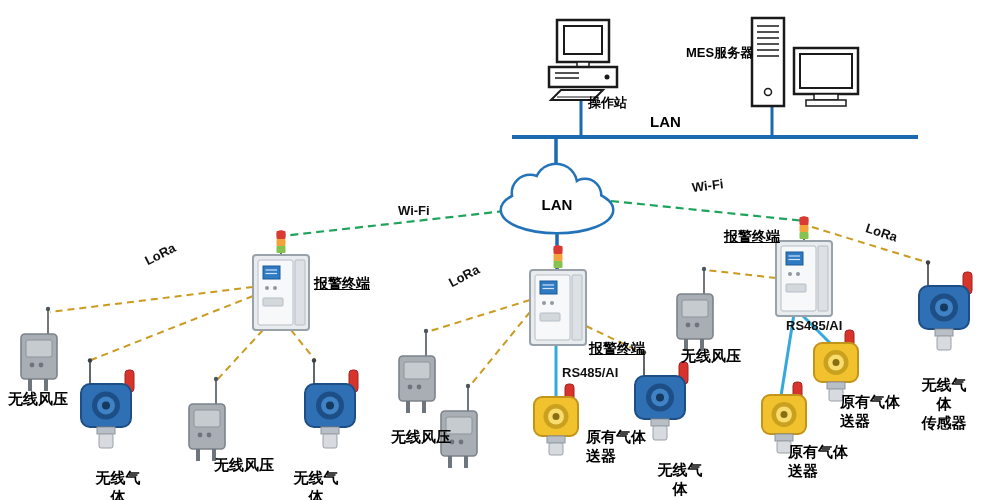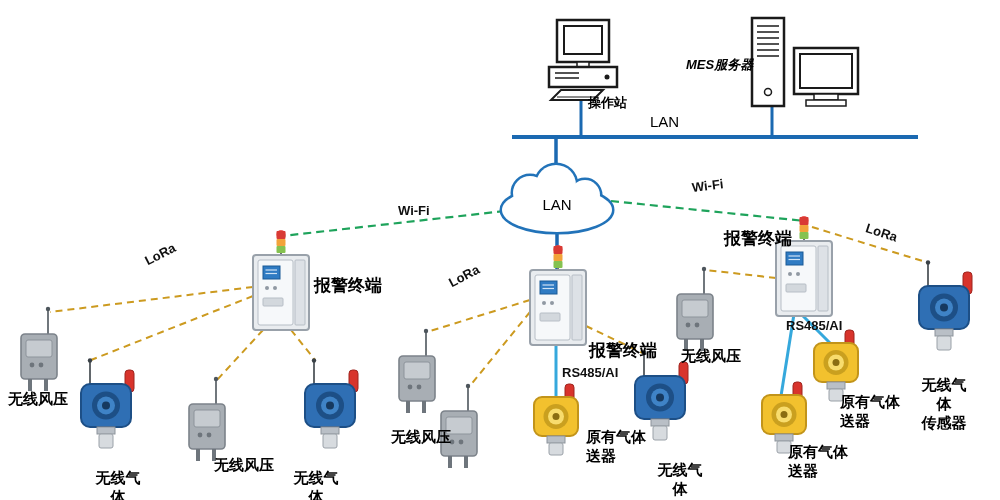--- a/index.html
+++ b/index.html
@@ -5,23 +5,23 @@
   * { margin:0; padding:0; box-sizing:border-box; }
   html,body { background:#fff; }
   body {
     width:1000px; height:500px;
     font-family:"Liberation Sans","DejaVu Sans",sans-serif;
   }
   .stage { position:relative; width:1000px; height:500px; background:#fff; overflow:hidden; }
   .stage > svg { position:absolute; left:0; top:0; }
   .label { position:absolute; color:#000; white-space:pre-line; line-height:1.25; }
   .lbl-device   { font-size:15px; font-weight:bold; }
-  .lbl-terminal { font-size:17px;   font-weight:bold; }
+  .lbl-terminal { font-size:14px;   font-weight:bold;text-decoration:underline; }
   .lbl-link     { font-size:13px;   font-weight:bold; color:#101010; }
-  .lbl-lan      { font-size:15px;   font-weight:normal; }
+  .lbl-lan      { font-size:15px;   font-weight:bold; }
   .lbl-top      { font-size:13px;   font-weight:bold; }
   .center { text-align:center; }
   .rot { transform-origin:left center; }
 </style>
 </head>
 <body>
 
 <div class="stage">
 
   <svg width="1000" height="500" viewBox="0 0 1000 500">
@@ -168,21 +168,21 @@
     <use href="#g-blue" x="304" y="358"></use>
     <use href="#g-blue" x="634" y="350"></use>
     <use href="#g-blue" x="918" y="260"></use>
 
     <use href="#g-yellow" x="532" y="384"></use>
     <use href="#g-yellow" x="760" y="382"></use>
     <use href="#g-yellow" x="812" y="330"></use>
   </svg>
 
   <div class="label lbl-top" style="left:588px; top:95px;text-align:right;">操作站</div>
-  <div class="label lbl-top" style="left:686px; top:57px;font-style:italic;">MES服务器</div>
+  <div class="label lbl-top" style="left:686px; top:45px;">MES服务器</div>
   <div class="label lbl-lan" style="left:650px; top:113px;">LAN</div>
   <div class="label lbl-lan center" style="left:529px; top:196px; width:56px;">LAN</div>
 
   <div class="label lbl-link" style="left:398px; top:203px;">Wi-Fi</div>
   <div class="label lbl-link rot" style="left:692px; top:180px; transform:rotate(-7deg);">Wi-Fi</div>
 
   <div class="label lbl-link rot" style="left:146px; top:254px; transform:rotate(-27deg);">LoRa</div>
   <div class="label lbl-link rot" style="left:450px; top:276px; transform:rotate(-28deg);">LoRa</div>
   <div class="label lbl-link rot" style="left:866px; top:220px; transform:rotate(18deg);">LoRa</div>
 

